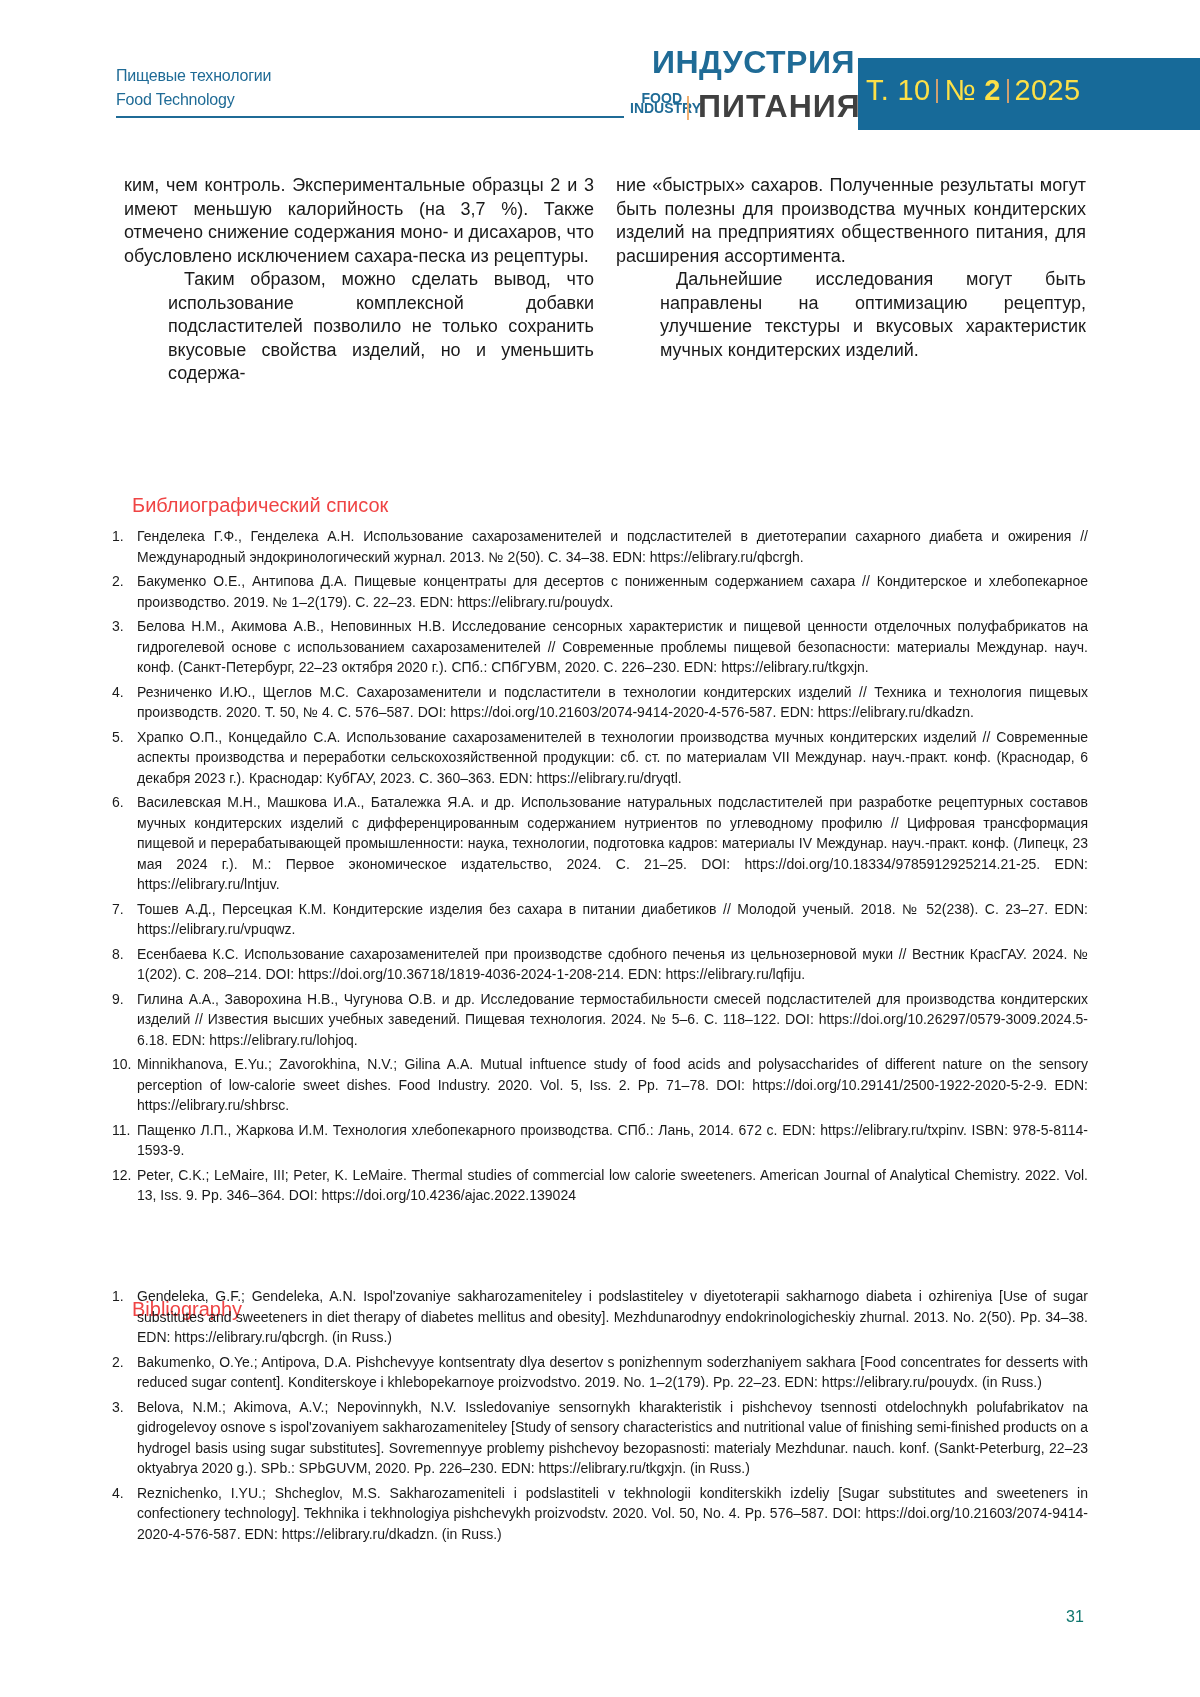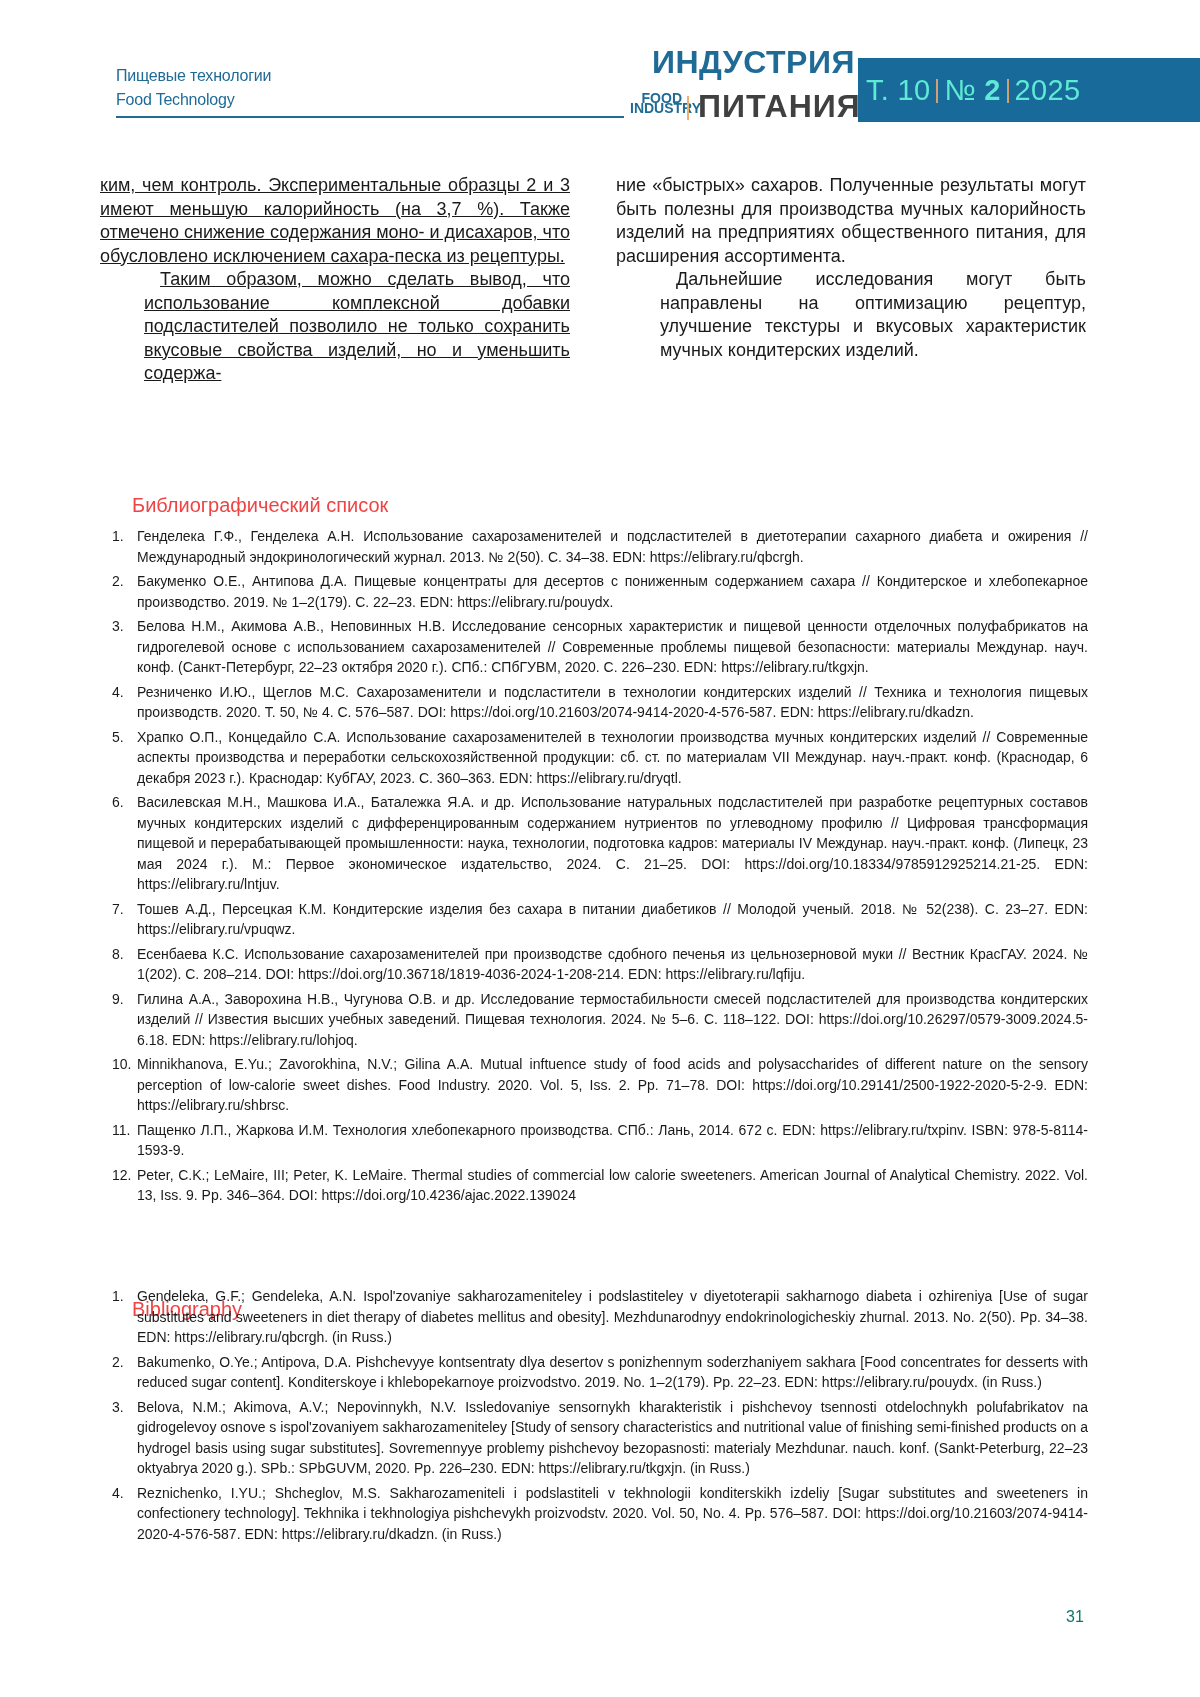--- a/index.html
+++ b/index.html
@@ -7,29 +7,29 @@
 
     
     .hdr-left { position: absolute; left: 116px; top: 64px; color: #1f6b96; font-family: "Liberation Sans", sans-serif; font-size: 16px; line-height: 24px; letter-spacing: -0.2px; }
     .hdr-rule { position: absolute; left: 116px; top: 116px; width: 508px; height: 2px; background: #1f6b96; }
     .issn { position: absolute; left: 862px; top: 44px; font-size: 11px; color: #1f6b96; letter-spacing: -0.3px; margin-top: 14px; }
     .issn .sep { display: inline-block; width: 1px; height: 11px; background: #f0b070; margin: 0 5px; vertical-align: -1px; }
     .logo-top { position: absolute; left: 652px; top: 46px; font-size: 32px; font-weight: bold; color: #1f6b96; letter-spacing: 0.5px; line-height: 32px; }
     .logo-bot { position: absolute; left: 698px; top: 90px; font-size: 32px; font-weight: bold; color: #404040; letter-spacing: 1px; line-height: 32px; }
     .logo-small { position: absolute; left: 630px; top: 93px; font-size: 14px; font-weight: bold; color: #1f6b96; line-height: 10px; text-align: right; width: 52px; }
     .logo-small-sep { position: absolute; left: 687px; top: 96px; width: 2px; height: 24px; background: #f0b070; }
-    .vol-box { position: absolute; left: 858px; top: 58px; width: 342px; height: 64px; background: #176a99; color: #5eead4; font-size: 29px; line-height: 64px; padding-left: 8px; box-sizing: border-box; letter-spacing: 0.3px; }
+    .vol-box { position: absolute; left: 858px; top: 58px; width: 342px; height: 72px; background: #176a99; color: #fde047; font-size: 29px; line-height: 64px; padding-left: 8px; box-sizing: border-box; letter-spacing: 0.3px; }
     .vol-box .sep { display: inline-block; width: 2px; height: 24px; background: #cfa070; margin: 0 6px; vertical-align: -3px; }
     .vol-box b { font-weight: bold; }
 
     
     .col { position: absolute; top: 174px; width: 470px; font-size: 18px; line-height: 23.5px; text-align: justify; color: #1a1a1a; }
     .col p { margin: 0; }
     .col p.indent { text-indent: 16px; margin-left: 44px; }
-    .col-left { left: 100px; text-decoration: underline; }
+    .col-left { left: 124px; }
     .col-right { left: 616px; }
 
     
     .sec-title { position: absolute; left: 132px; font-size: 20px; color: #ef4444; }
     .refs { position: absolute; left: 112px; width: 976px; font-size: 14px; line-height: 20.5px; color: #1a1a1a; margin: 0; padding: 0; list-style: none; }
     .refs li { display: flex; margin-bottom: 4px; }
     .refs .num { width: 25px; flex-shrink: 0; }
     .refs .txt { flex: 1; text-align: justify; }
 
     .page-num { position: absolute; left: 1066px; top: 1608px; font-size: 16px; color: #0f766e; }
@@ -57,21 +57,21 @@
 
 <div class="vol-box">
   <span>Т. 10</span><span class="sep"></span><span>№</span> <b>2</b><span class="sep"></span><span>2025</span>
 </div>
 
 <div class="col col-left">
   <p>ким, чем контроль. Экспериментальные образцы 2 и 3 имеют меньшую калорийность (на 3,7 %). Также отмечено снижение содержания моно- и дисахаров, что обусловлено исключением сахара-песка из рецептуры.</p>
   <p class="indent">Таким образом, можно сделать вывод, что использование комплексной добавки подсластителей позволило не только сохранить вкусовые свойства изделий, но и уменьшить содержа-</p>
 </div>
 <div class="col col-right">
-  <p>ние «быстрых» сахаров. Полученные результаты могут быть полезны для производства мучных калорийность изделий на предприятиях общественного питания, для расширения ассортимента.</p>
+  <p>ние «быстрых» сахаров. Полученные результаты могут быть полезны для производства мучных кондитерских изделий на предприятиях общественного питания, для расширения ассортимента.</p>
   <p class="indent">Дальнейшие исследования могут быть направлены на оптимизацию рецептур, улучшение текстуры и вкусовых характеристик мучных кондитерских изделий.</p>
 </div>
 
 <div class="sec-title" style="top:494px;">Библиографический список</div>
 <ol class="refs" style="top:526px;">
   <li>
       <span class="num">1.</span>
       <span class="txt">Генделека Г.Ф., Генделека А.Н. Использование сахарозаменителей и подсластителей в диетотерапии сахарного диабета и ожирения // Международный эндокринологический журнал. 2013. № 2(50). С. 34–38. EDN: https://elibrary.ru/qbcrgh.</span>
     </li>
   <li>

